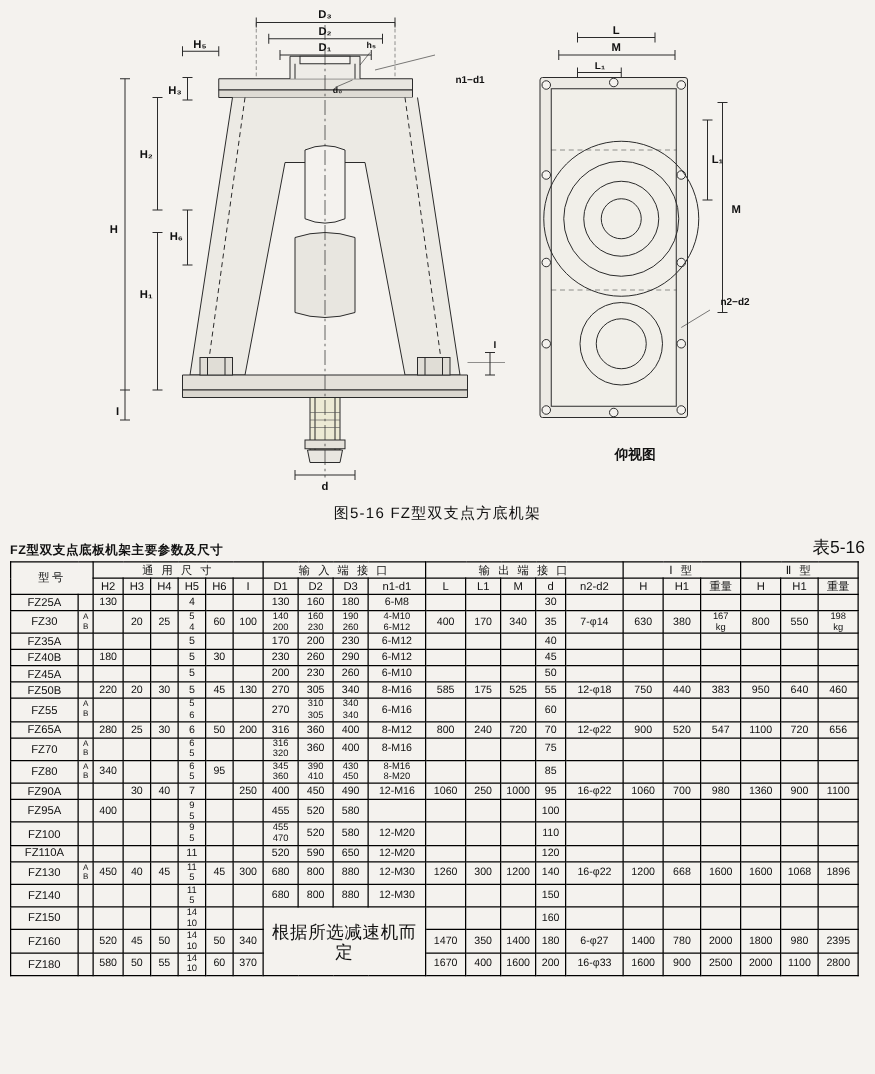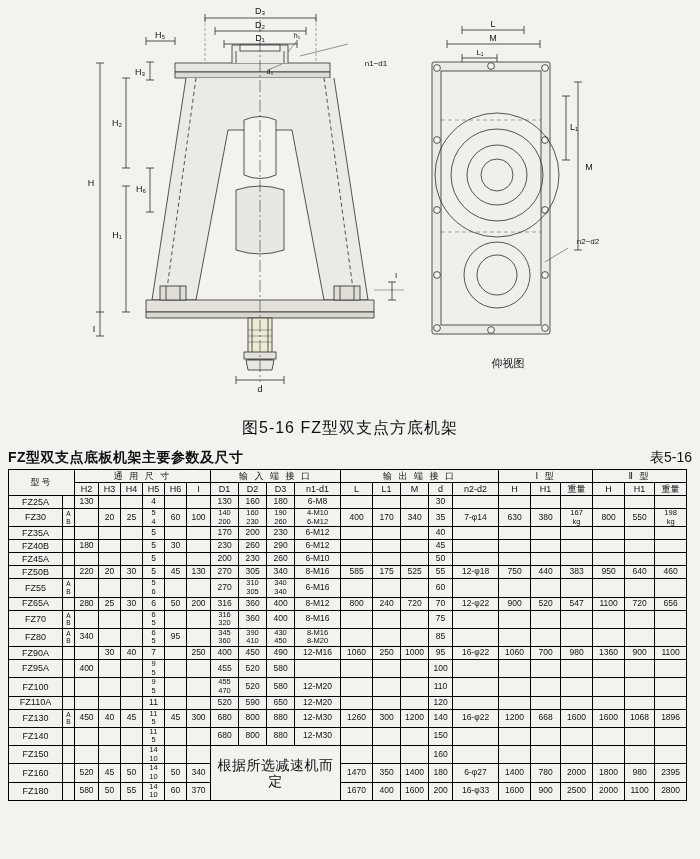--- a/index.html
+++ b/index.html
@@ -8,34 +8,35 @@
     background:#f4f2ee;
     font-family:"Liberation Sans","DejaVu Sans",sans-serif;
     color:#111;
     position:relative;
     overflow:hidden;
   }
   .drawing{
     position:relative;
     width:700px;height:400px;
     background:#f4f2ee;
+    font-weight:bold;
   }
   .drawing svg{position:absolute;left:0;top:0;}
   .fig-caption{
     text-align:center;
-    font-size:16px;
-    margin-top:18px;
+    font-size:12px;
+    margin-top:2px;
     letter-spacing:1px;
   }
   .table-title-row{
     display:flex;align-items:flex-end;justify-content:space-between;
     margin:10px 8px 2px 8px;
   }
   .table-title{
-    font-size:14px;font-weight:bold;letter-spacing:0.5px;
+    font-size:10px;font-weight:bold;letter-spacing:0.5px;
   }
   .table-no{font-size:14px;}
   table.spec{
     border-collapse:collapse;
     width:628px;
     margin:0 8px;
     font-size:8.5px;
     table-layout:fixed;
     background:#f4f2ee;
   }

